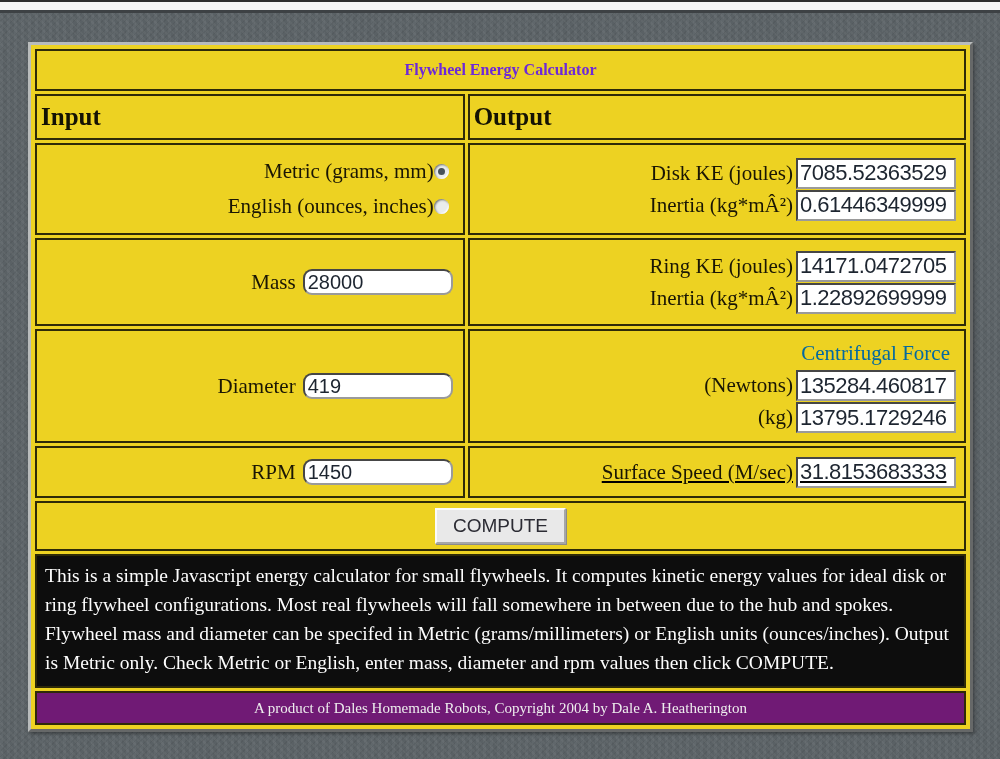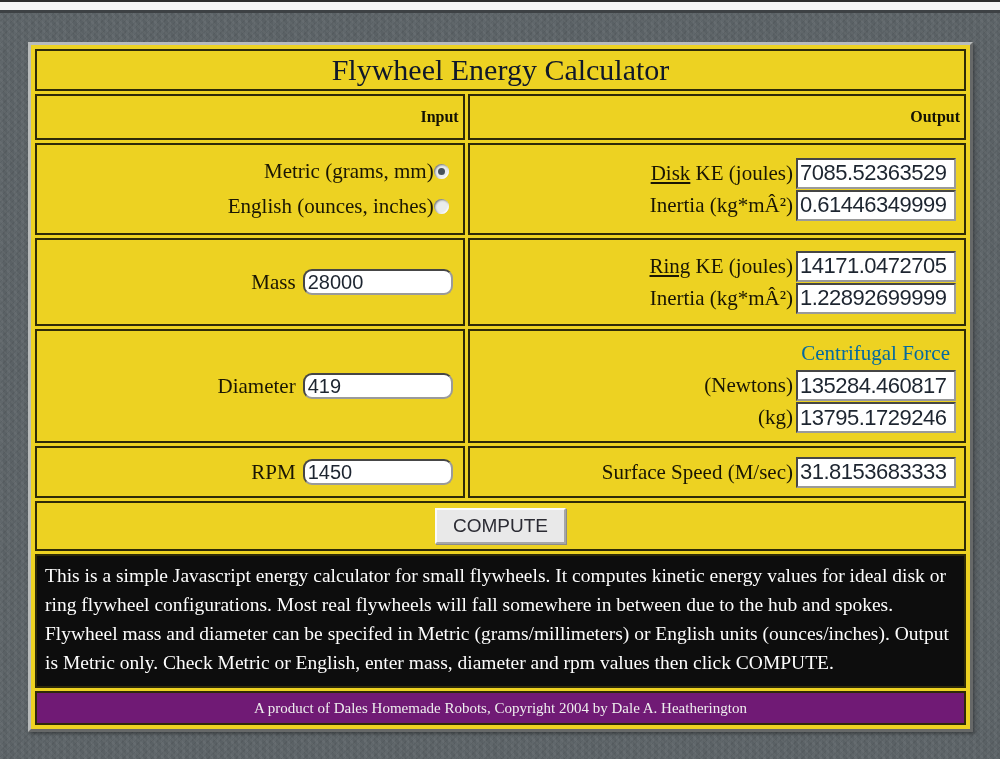--- a/index.html
+++ b/index.html
@@ -28,31 +28,31 @@
     border-collapse:separate;
     border-spacing:3px;
     background:#EDD222;
   }
   td{
     border:2px solid #2e2a08;
     background:#EDD222;
     padding:2px 4px;
     vertical-align:middle;
   }
-  .title-cell{height:34px;text-align:center;font-weight:normal;font-size:30px;color:#0f172a;}
-  .hdr-cell{height:38px;text-align:right;font-weight:bold;font-size:16px;color:#141204;}
+  .title-cell{height:34px;text-align:center;font-weight:bold;font-size:16px;color:#6d28d9;}
+  .hdr-cell{height:38px;text-align:left;font-weight:bold;font-size:25px;color:#141204;}
   .col-in{width:46.3%;}
   .cell-units{height:84px;}
   .cell-mass{height:80px;}
   .cell-diam{height:106px;margin-top:47px;}
   .cell-rpm{height:44px;}
   .cell-out2{height:84px;}
   .cell-out2b{height:80px;}
   .cell-cf{height:106px;}
-  .cell-ss{height:44px;}
+  .cell-ss{height:44px;text-decoration:underline;}
   .r-line,.i-line,.o-line{
     display:flex;justify-content:flex-end;align-items:center;
   }
   .r-line{padding-right:10px;gap:0;height:35px;font-size:21px;color:#1a1604;}
   .i-line{padding-right:6px;gap:7px;font-size:21px;color:#1a1604;}
   .o-line{padding-right:4px;gap:3px;font-size:21px;color:#1a1604;margin:1px 0;}
   .o-title{text-align:right;padding-right:10px;font-size:21px;color:#0369a1;height:31px;line-height:31px;}
   .radio{
     width:15px;height:15px;border-radius:50%;
     background:#e9ecec;
@@ -63,21 +63,21 @@
   .radio.checked::after{
     content:"";width:7px;height:7px;border-radius:50%;background:#47525a;
   }
   input.fld{
     border:2px inset #9a9a9a;background:#ffffff;
     font-family:"Liberation Sans", sans-serif;
     color:#1d2530;box-sizing:border-box;
   }
   input.fld-in{width:150px;height:26px;font-size:20px;padding:1px 3px;border-radius:9px;}
   input.fld-out{width:160px;height:31px;font-size:22px;padding:1px 1px 1px 2px;letter-spacing:-0.5px;}
-  .u{text-decoration:underline;}
+  .u{}
   .compute-cell{height:42px;text-align:center;}
   button.compute{
     font-family:"Liberation Sans", sans-serif;font-size:19px;color:#2c2c34;
     background:#e9e9e9;border:2px outset #fbfbfb;
     padding:5px 16px;box-shadow:1px 1px 0 #8b8b8b;
   }
   .desc-cell{
     background:#0d0d0d;color:#fdfdfd;
     font-size:19.5px;line-height:29px;
     padding:5px 8px 9px 8px;

